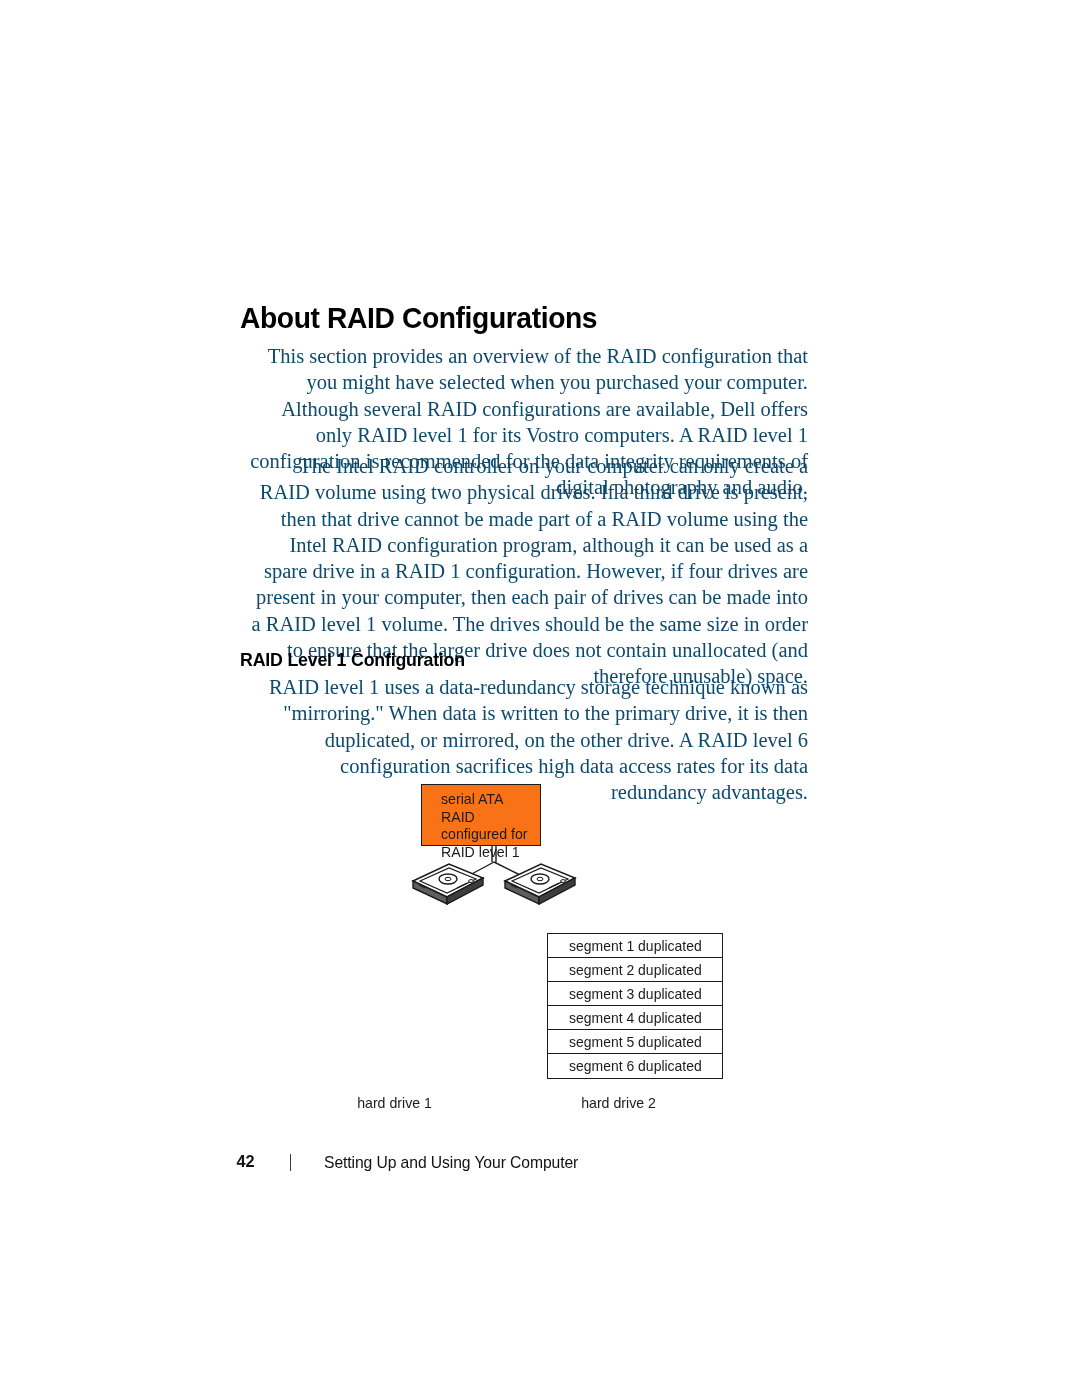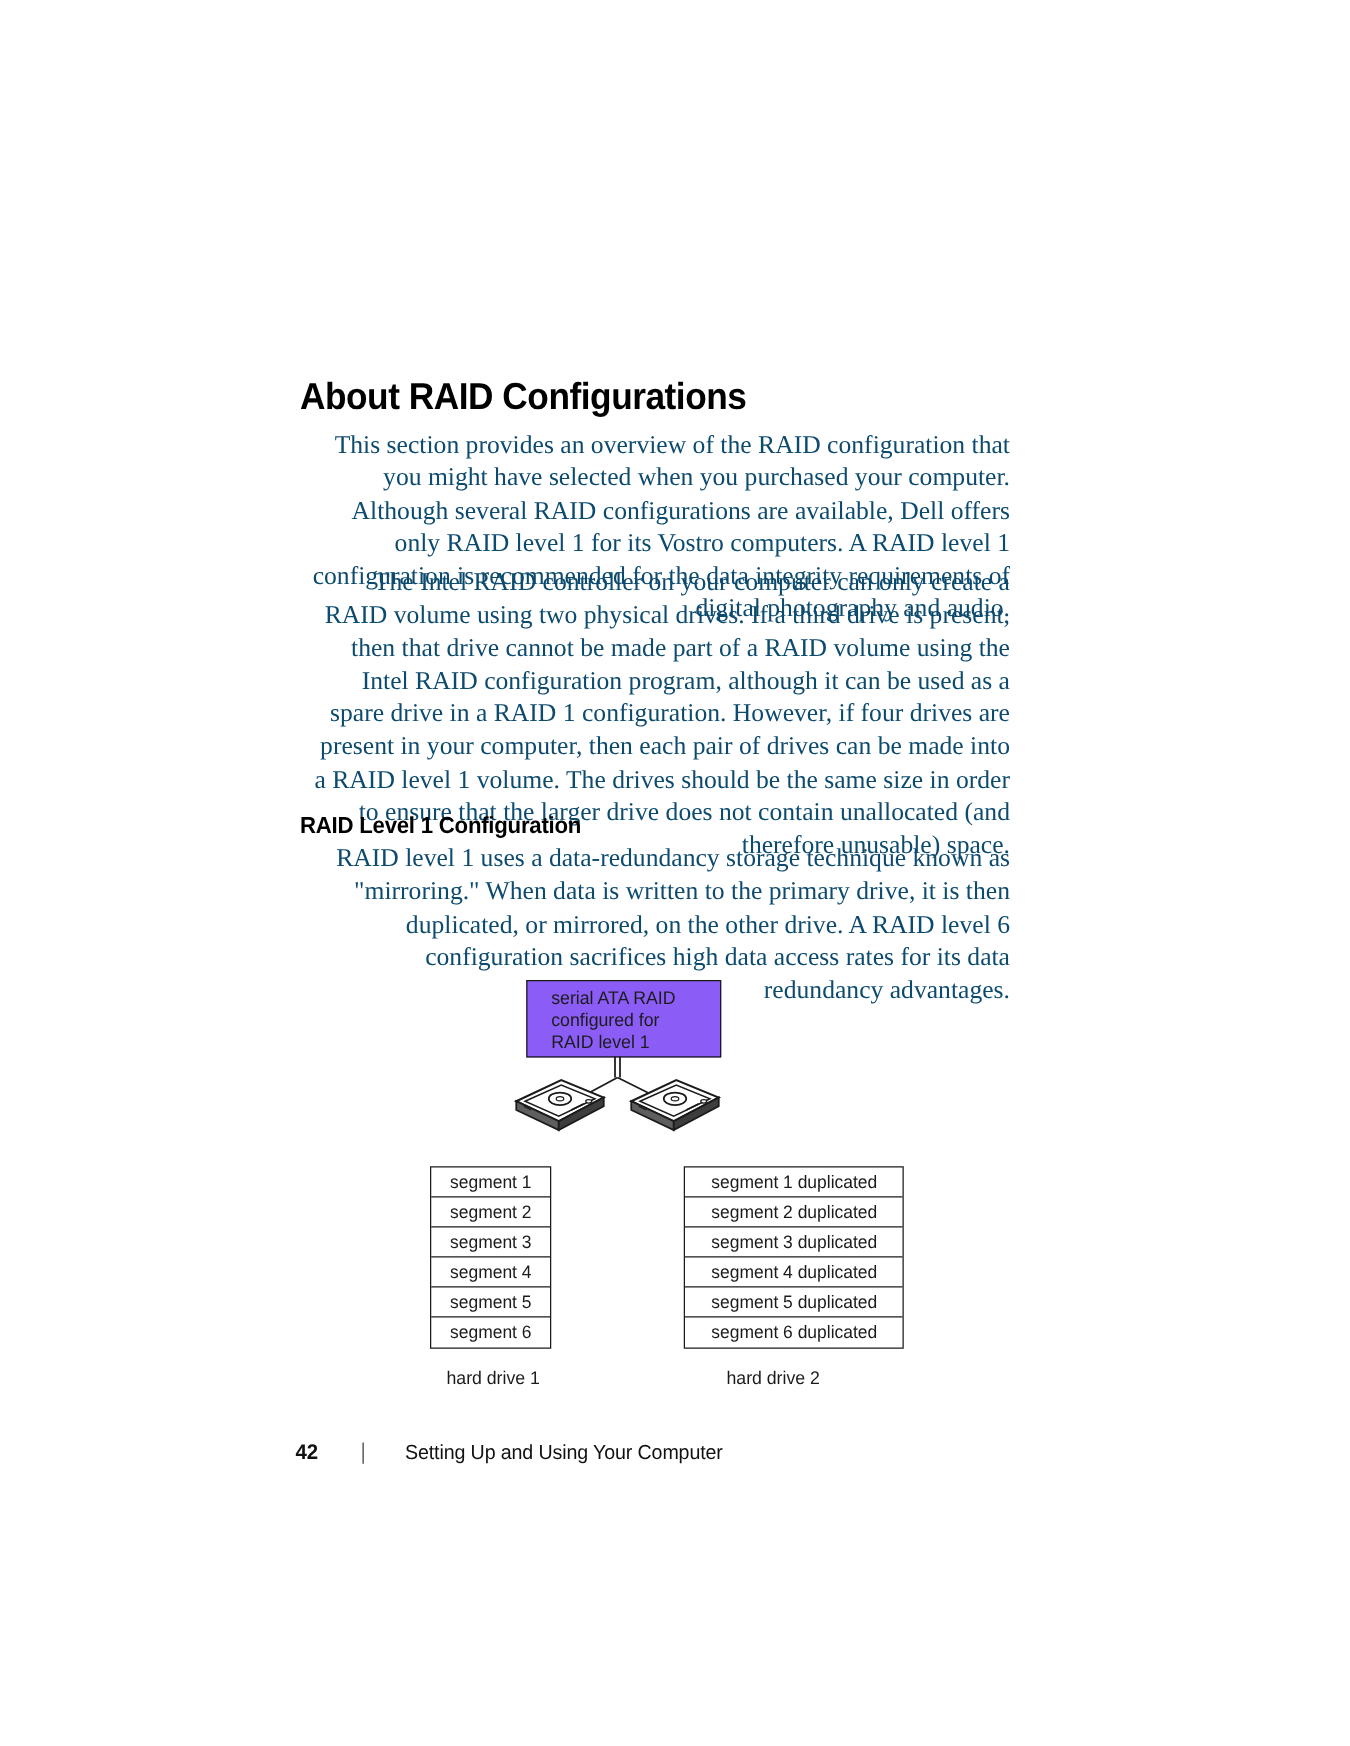--- a/index.html
+++ b/index.html
@@ -78,24 +78,24 @@
     left: 300px;
     top: 775px;
     width: 480px;
     height: 350px;
   }
 
   .callout {
     position: absolute;
     left: 121px;
     top: 9px;
-    width: 156px;
+    width: 120px;
     height: 62px;
     border: 1.6px solid #1b1b1b;
-    background: #8b5cf6;
+    background: #f97316;
     box-sizing: border-box;
   }
   .callout-text {
     position: absolute;
     left: 19px;
     top: 6px;
     font-family: "Liberation Sans", sans-serif;
     font-size: 14.6px;
     line-height: 17.6px;
     color: #1b1b1b;
@@ -242,40 +242,20 @@
         <path d="M144 52 L144 59 L180 40 L180 33 Z" fill="#3d3d3d" stroke="#1b1b1b" stroke-width="1.4"></path>
         <path d="M117 36 L146 23 L173 34 L144 48 Z" fill="none" stroke="#1b1b1b" stroke-width="1.2"></path>
         <ellipse cx="145" cy="34" rx="9" ry="5" fill="#ffffff" stroke="#1b1b1b" stroke-width="1.4"></ellipse>
         <ellipse cx="145" cy="34" rx="3" ry="1.7" fill="#ffffff" stroke="#1b1b1b" stroke-width="1"></ellipse>
         <path d="M154 43 L164 38" stroke="#1b1b1b" stroke-width="1.2" fill="none"></path>
         <ellipse cx="168" cy="36" rx="2.4" ry="1.4" fill="#ffffff" stroke="#1b1b1b" stroke-width="1"></ellipse>
         <path d="M116 40 L122 43" stroke="#1b1b1b" stroke-width="1" fill="none"></path>
       </g>
     </svg>
 
-    <div class="seg-table left">
-        <div class="seg-row">
-          <span>segment 1</span>
-        </div>
-        <div class="seg-row">
-          <span>segment 2</span>
-        </div>
-        <div class="seg-row">
-          <span>segment 3</span>
-        </div>
-        <div class="seg-row">
-          <span>segment 4</span>
-        </div>
-        <div class="seg-row">
-          <span>segment 5</span>
-        </div>
-        <div class="seg-row">
-          <span>segment 6</span>
-        </div>
-      </div>
     <div class="seg-table right">
         <div class="seg-row">
           <span>segment 1 duplicated</span>
         </div>
         <div class="seg-row">
           <span>segment 2 duplicated</span>
         </div>
         <div class="seg-row">
           <span>segment 3 duplicated</span>
         </div>

